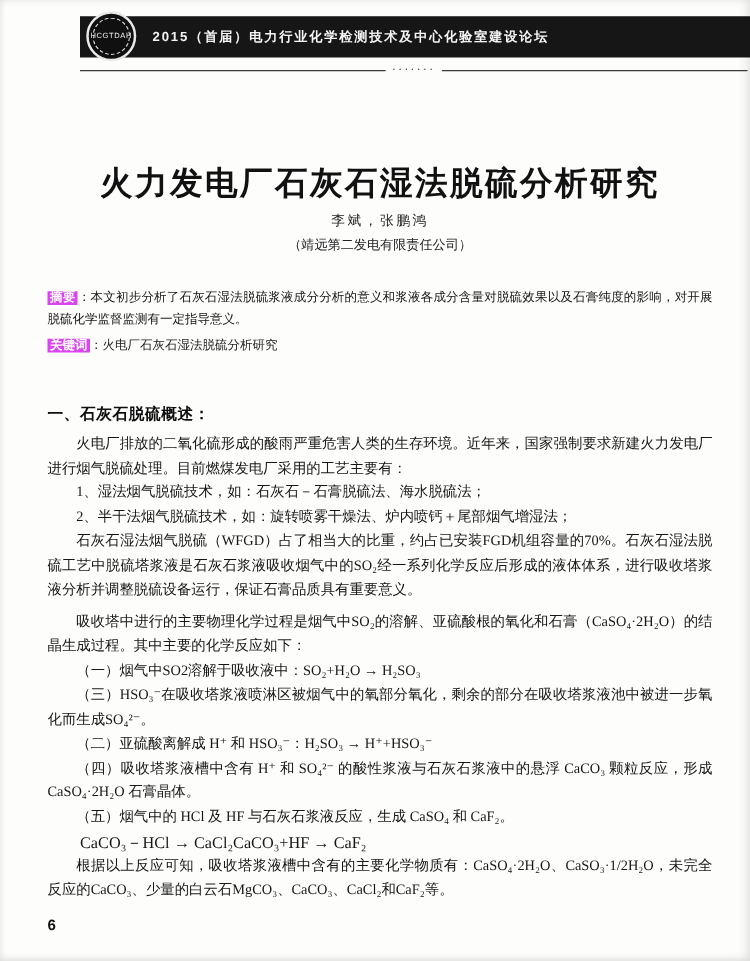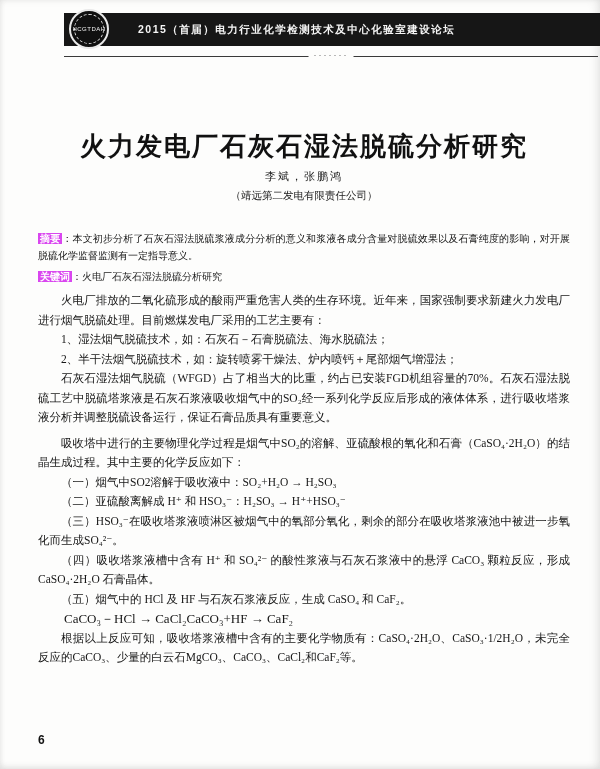--- a/index.html
+++ b/index.html
@@ -19,21 +19,21 @@
     background:#101010;border:2px solid #e9e9e9;box-sizing:border-box;
     display:flex;align-items:center;justify-content:center;
   }
   .logo-inner{
     width:28px;height:28px;border-radius:50%;border:1px dashed #dcdcdc;
     display:flex;align-items:center;justify-content:center;
     color:#f2f2f2;font-family:"Liberation Sans",sans-serif;font-size:6px;
     text-align:center;line-height:1;letter-spacing:0.5px;
   }
   .band-title{
-    margin-left:74px;color:#f5f5f5;font-family:"Liberation Sans","DejaVu Sans",sans-serif;
+    margin-left:58px;color:#f5f5f5;font-family:"Liberation Sans","DejaVu Sans",sans-serif;
     font-size:10.5px;font-weight:bold;letter-spacing:1.5px;white-space:nowrap;
   }
   
   .divider{
     position:absolute;top:56px;left:64px;right:2px;border-top:1px solid #3a3a3a;
   }
   .divider-dots{
     position:absolute;left:50%;top:-7px;transform:translateX(-50%);
     background:#fdfdfc;padding:0 5px;font-size:9px;color:#333;letter-spacing:2px;
   }
@@ -91,29 +91,30 @@
     <div class="authors">李斌，张鹏鸿</div>
     <div class="affiliation">（靖远第二发电有限责任公司）</div>
 
     <div class="abstract">
       <span class="label-inverse">摘要</span><span>：本文初步分析了石灰石湿法脱硫浆液成分分析的意义和浆液各成分含量对脱硫效果以及石膏纯度的影响，对开展脱硫化学监督监测有一定指导意义。</span>
     </div>
     <div class="keywords">
       <span class="label-inverse">关键词</span><span>：火电厂石灰石湿法脱硫分析研究</span>
     </div>
 
+    <div class="sec-heading">一、石灰石脱硫概述：</div>
     <p class="para first">火电厂排放的二氧化硫形成的酸雨严重危害人类的生存环境。近年来，国家强制要求新建火力发电厂进行烟气脱硫处理。目前燃煤发电厂采用的工艺主要有：</p>
     <p class="para">1、湿法烟气脱硫技术，如：石灰石－石膏脱硫法、海水脱硫法；</p>
     <p class="para">2、半干法烟气脱硫技术，如：旋转喷雾干燥法、炉内喷钙＋尾部烟气增湿法；</p>
     <p class="para">石灰石湿法烟气脱硫（WFGD）占了相当大的比重，约占已安装FGD机组容量的70%。石灰石湿法脱硫工艺中脱硫塔浆液是石灰石浆液吸收烟气中的SO₂经一系列化学反应后形成的液体体系，进行吸收塔浆液分析并调整脱硫设备运行，保证石膏品质具有重要意义。</p>
 
     <p class="para first">吸收塔中进行的主要物理化学过程是烟气中SO₂的溶解、亚硫酸根的氧化和石膏（CaSO₄·2H₂O）的结晶生成过程。其中主要的化学反应如下：</p>
     <p class="para">（一）烟气中SO2溶解于吸收液中：SO₂+H₂O → H₂SO₃</p>
+    <p class="para">（三）HSO₃⁻在吸收塔浆液喷淋区被烟气中的氧部分氧化，剩余的部分在吸收塔浆液池中被进一步氧化而生成SO₄²⁻。</p>
     <p class="para">（二）亚硫酸离解成 H⁺ 和 HSO₃⁻：H₂SO₃ → H⁺+HSO₃⁻</p>
-    <p class="para">（三）HSO₃⁻在吸收塔浆液喷淋区被烟气中的氧部分氧化，剩余的部分在吸收塔浆液池中被进一步氧化而生成SO₄²⁻。</p>
     <p class="para">（四）吸收塔浆液槽中含有 H⁺ 和 SO₄²⁻ 的酸性浆液与石灰石浆液中的悬浮 CaCO₃ 颗粒反应，形成 CaSO₄·2H₂O 石膏晶体。</p>
     <p class="para">（五）烟气中的 HCl 及 HF 与石灰石浆液反应，生成 CaSO₄ 和 CaF₂。</p>
     <p class="eq">CaCO₃－HCl → CaCl₂CaCO₃+HF → CaF₂</p>
     <p class="para">根据以上反应可知，吸收塔浆液槽中含有的主要化学物质有：CaSO₄·2H₂O、CaSO₃·1/2H₂O，未完全反应的CaCO₃、少量的白云石MgCO₃、CaCO₃、CaCl₂和CaF₂等。</p>
 
   </div>
 
   <div class="page-number">6</div>
 
 </div>

